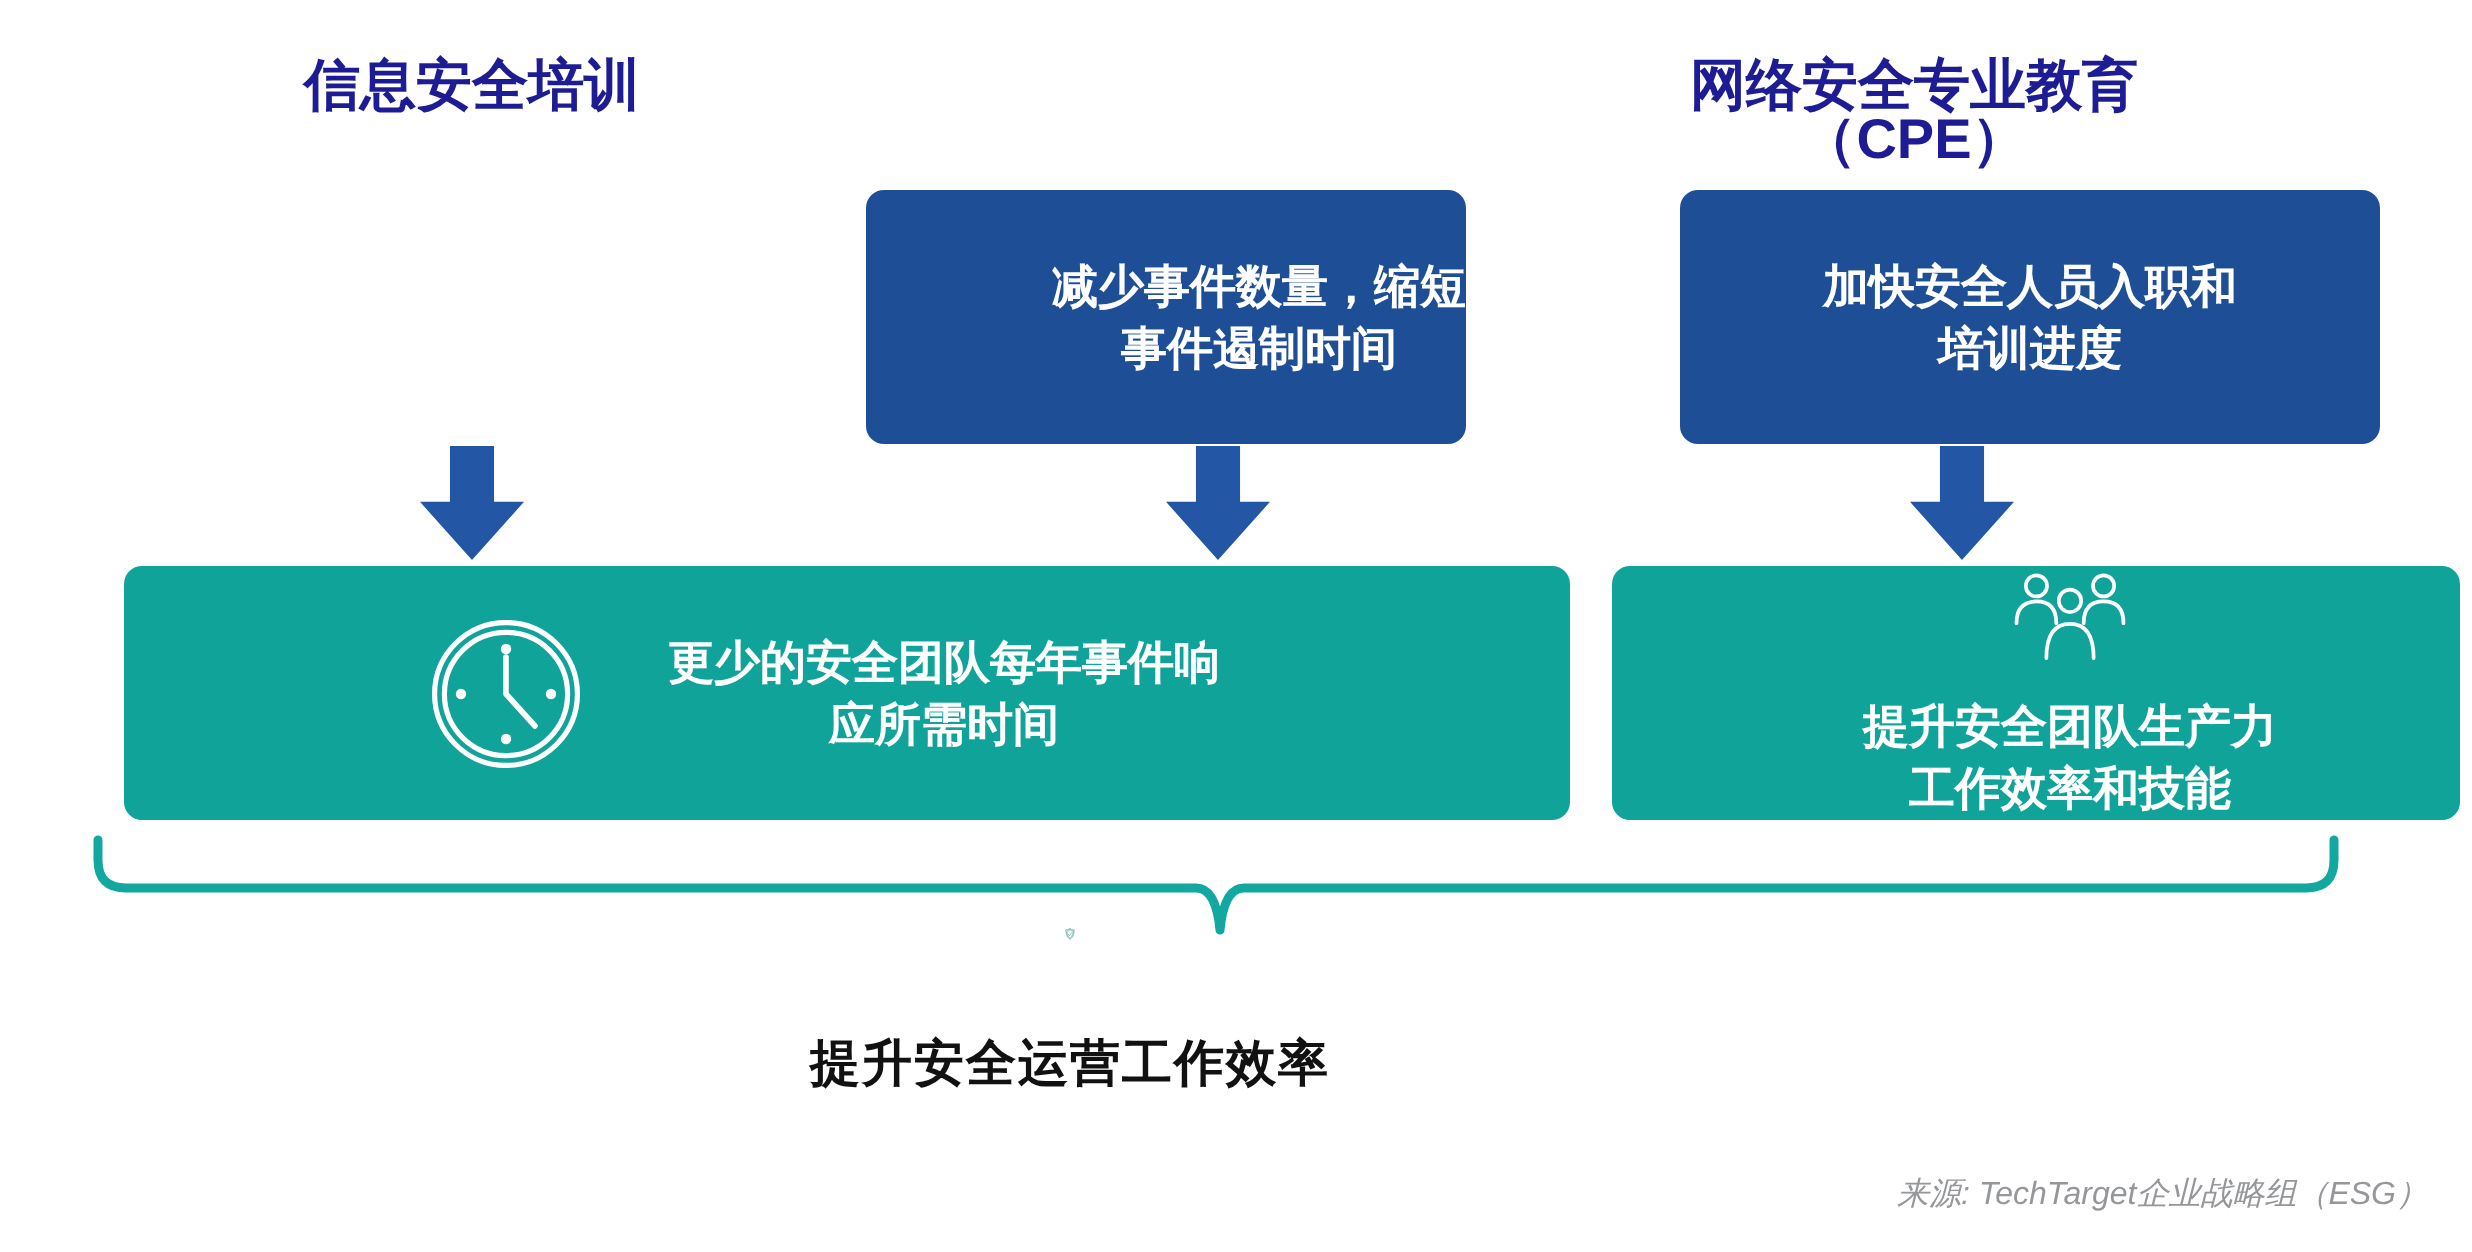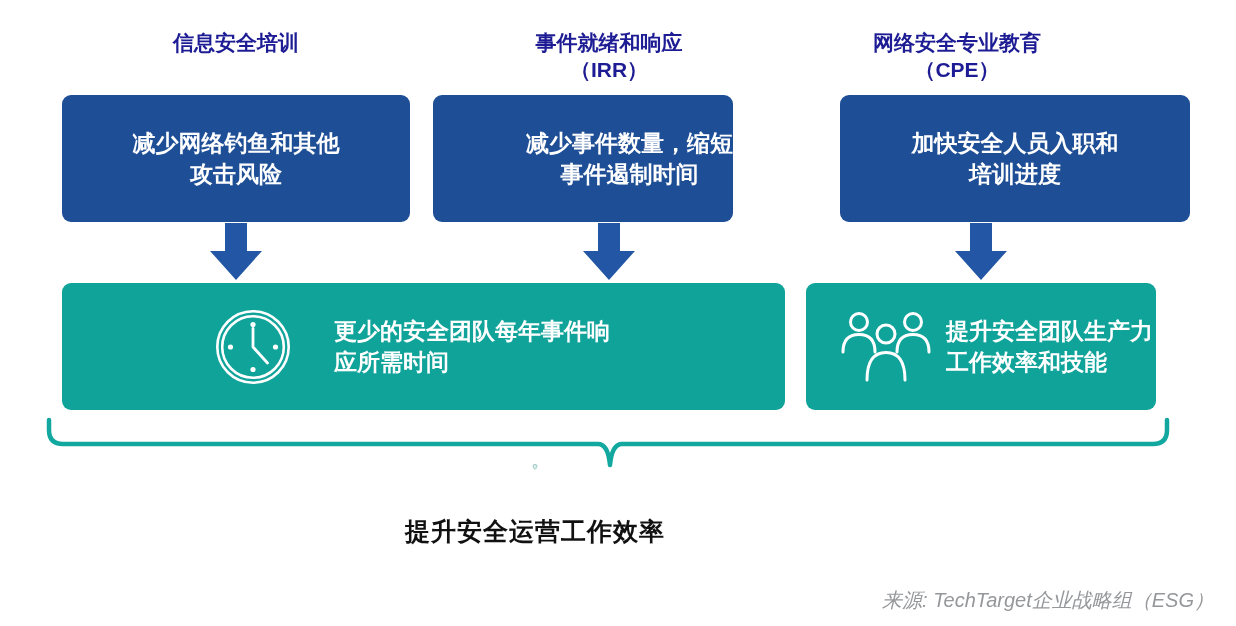--- a/index.html
+++ b/index.html
@@ -7,74 +7,68 @@
     position:relative;
     width:1236px;height:626px;
     background:#ffffff;
     font-family:"Liberation Sans","DejaVu Sans",sans-serif;
     overflow:hidden;
   }
   .pre{white-space:pre-line;}
   .col-header{
     position:absolute;top:29px;
     text-align:center;
-    font-size:21px;font-weight:bold;line-height:27px;
+    font-size:28px;font-weight:bold;line-height:27px;
     color:#1D1C94;
   }
   .blue-box{
     position:absolute;top:95px;height:127px;
     background:#1E4E95;border-radius:9px;
     display:flex;align-items:center;justify-content:center;
     color:#ffffff;font-size:23px;font-weight:bold;line-height:31px;
     text-align:center;
   }
   .down-arrow{
     position:absolute;top:223px;width:52px;height:57px;
     background:#2357A6;
     clip-path:polygon(28.8% 0,71.2% 0,71.2% 49%,100% 49%,50% 100%,0 49%,28.8% 49%);
   }
   .teal-box{
     position:absolute;top:283px;height:127px;
     background:#0FA39A;border-radius:9px;
     display:flex;align-items:center;
     color:#ffffff;font-size:23px;font-weight:bold;line-height:31px;
   }
-  .teal-box .txt{}
+  .teal-box .txt{text-align:center;}
   .teal-wide{left:62px;width:723px;padding-left:152px;box-sizing:border-box;gap:42px;}
-  .teal-right{left:806px;width:350px;padding-left:34px;box-sizing:border-box;gap:14px;}
+  .teal-right{left:806px;width:424px;padding-left:34px;box-sizing:border-box;gap:14px;flex-direction:column;}
   .teal-right .txt{flex:1;}
   .bracket{position:absolute;left:46px;top:417px;}
   .summary{
     position:absolute;left:405px;top:464px;height:84px;
     display:flex;align-items:center;gap:45px;flex-direction:column;
   }
   .summary .headline{
     font-size:25px;font-weight:bold;color:#111111;letter-spacing:1px;
   }
   .source{
     position:absolute;right:22px;top:587px;
-    font-style:italic;font-size:20px;color:#95979A;
+    font-style:italic;font-size:16px;color:#95979A;
   }
   svg{display:block;}
 </style>
 </head>
 <body>
 
 <div class="canvas">
 
   <div class="col-header pre" style="left:62px;width:348px;">信息安全培训</div>
-  <div class="col-header pre" style="left:433px;width:352px;">事件就绪和响应
-（IRR）</div>
   <div class="col-header pre" style="left:782px;width:350px;">网络安全专业教育
 （CPE）</div>
 
-  <div class="blue-box" style="left:62px;width:348px;">
-    <span class="pre">减少网络钓鱼和其他
-攻击风险</span>
-  </div>
   <div class="blue-box" style="left:433px;width:300px;justify-content:flex-end;">
     <span class="pre">减少事件数量，缩短
 事件遏制时间</span>
   </div>
   <div class="blue-box" style="left:840px;width:350px;">
     <span class="pre">加快安全人员入职和
 培训进度</span>
   </div>
 
   <div class="down-arrow" style="left:210px;"></div>

